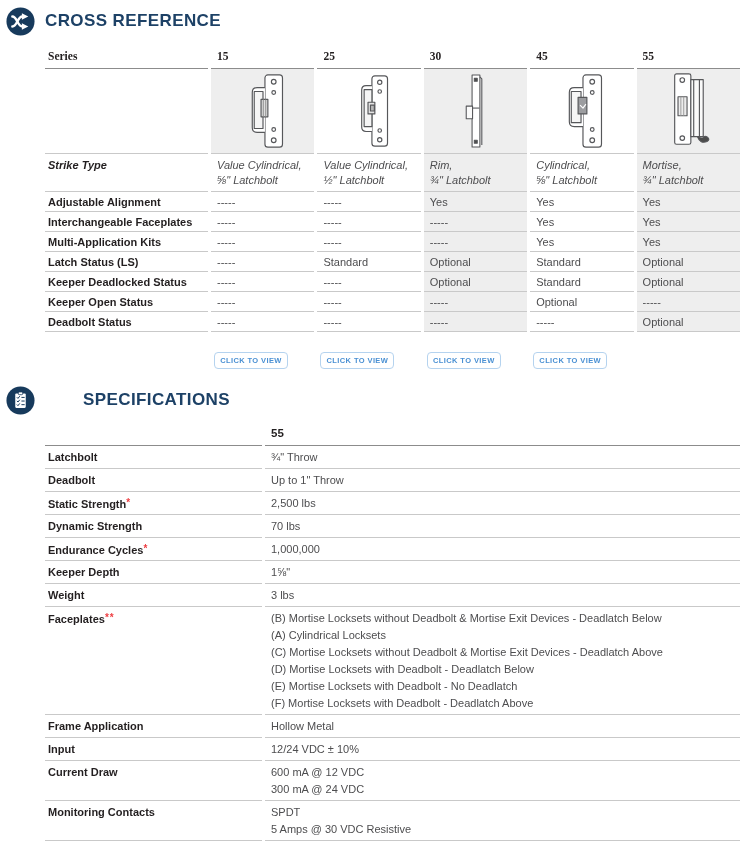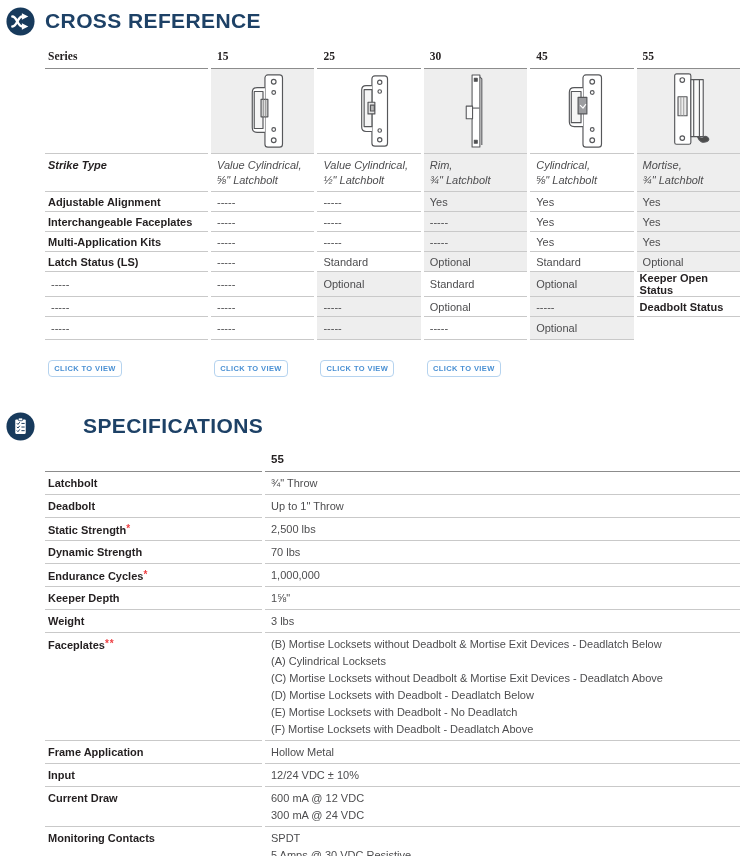--- a/index.html
+++ b/index.html
@@ -8,39 +8,39 @@
     --shading:#eeeeee; --row-border:#c9c9c9; --header-border:#8c8c8c;
     --accent-red:#ee3e42; --button-text:#4a90d3; --button-border:#b5d3ef;
   }
   *{box-sizing:border-box;}
   html,body{margin:0;padding:0;background:#fff;}
   body{width:745px;font-family:"Liberation Sans",sans-serif;color:var(--label-text);}
   .page{width:745px;padding:6px 0 12px;}
 
   .sec-head{display:flex;align-items:center;gap:10px;margin:0 0 10px 6px;height:30px;}
   .sec-head .circ-icon{width:29px;height:29px;flex:0 0 29px;}
-  .sec-head h1{font-size:21px;font-weight:bold;letter-spacing:.4px;color:var(--navy);margin:0;}
+  .sec-head h1{font-size:17px;font-weight:bold;letter-spacing:.4px;color:var(--navy);margin:0;}
 
   
   .xref{margin-left:45px;width:695px;display:grid;grid-template-columns:163px repeat(5,1fr);column-gap:3px;}
   .xc{font-size:11px;}
   .shaded{background:var(--shading);}
   .xhead{font-weight:bold;font-size:11.5px;padding:4px 0 6px 6px;border-bottom:1px solid var(--header-border);font-family:Liberation Serif, serif;}
   .xhead.xlabel{padding-left:3px;}
   .ximg{height:85px;display:flex;align-items:center;justify-content:center;border-bottom:1px solid var(--row-border);}
   .xrow{min-height:20px;display:flex;align-items:center;padding-left:6px;color:var(--value-text);border-bottom:1px solid var(--row-border);}
   .xrow.xlabel{color:var(--label-text);font-weight:bold;padding-left:3px;}
   .xrow.tall{display:block;min-height:38px;padding-top:4px;line-height:15px;font-style:italic;}
   .xbtnrow{height:23px;display:flex;align-items:center;padding-left:3px;}
   .ctv-btn{font-family:"Liberation Sans",sans-serif;font-size:7.5px;font-weight:bold;letter-spacing:.4px;
     color:var(--button-text);background:#fff;border:1px solid var(--button-border);border-radius:4px;
     padding:3px 0;width:74px;text-align:center;cursor:pointer;margin-top:33px;}
 
   
-  .spec-wrap{margin-top:48px;gap:48px;}
+  .spec-wrap{margin-top:30px;gap:48px;}
   .spec{margin-left:45px;width:695px;display:grid;grid-template-columns:217px 1fr;column-gap:3px;}
   .shead{font-weight:bold;font-size:11.5px;padding:2px 0 6px 6px;border-bottom:1px solid var(--header-border);}
   .shead.sp{padding-left:3px;}
   .srow-label{font-weight:bold;font-size:11px;padding:3px 0 2px 3px;border-bottom:1px solid var(--row-border);line-height:16px;}
   .srow-value{font-size:11px;color:var(--value-text);padding:3px 0 2px 6px;border-bottom:1px solid var(--row-border);line-height:17px;}
   .srow-value div{min-height:16px;}
   .marker{color:var(--accent-red);font-weight:bold;font-size:10px;vertical-align:2px;letter-spacing:1px;}
 </style>
 </head>
 <body>
@@ -179,20 +179,21 @@
       <div class="xc xrow">-----</div>
       <div class="xc xrow shaded">-----</div>
       <div class="xc xrow">Yes</div>
       <div class="xc xrow shaded">Yes</div>
       <div class="xc xrow xlabel">Latch Status (LS)</div>
       <div class="xc xrow">-----</div>
       <div class="xc xrow">Standard</div>
       <div class="xc xrow shaded">Optional</div>
       <div class="xc xrow">Standard</div>
       <div class="xc xrow shaded">Optional</div>
+      <div class="xc xrow xlabel">Keeper Deadlocked Status</div>
       <div class="xc xrow">-----</div>
       <div class="xc xrow">-----</div>
       <div class="xc xrow shaded">Optional</div>
       <div class="xc xrow">Standard</div>
       <div class="xc xrow shaded">Optional</div>
       <div class="xc xrow xlabel">Keeper Open Status</div>
       <div class="xc xrow">-----</div>
       <div class="xc xrow">-----</div>
       <div class="xc xrow shaded">-----</div>
       <div class="xc xrow">Optional</div>

